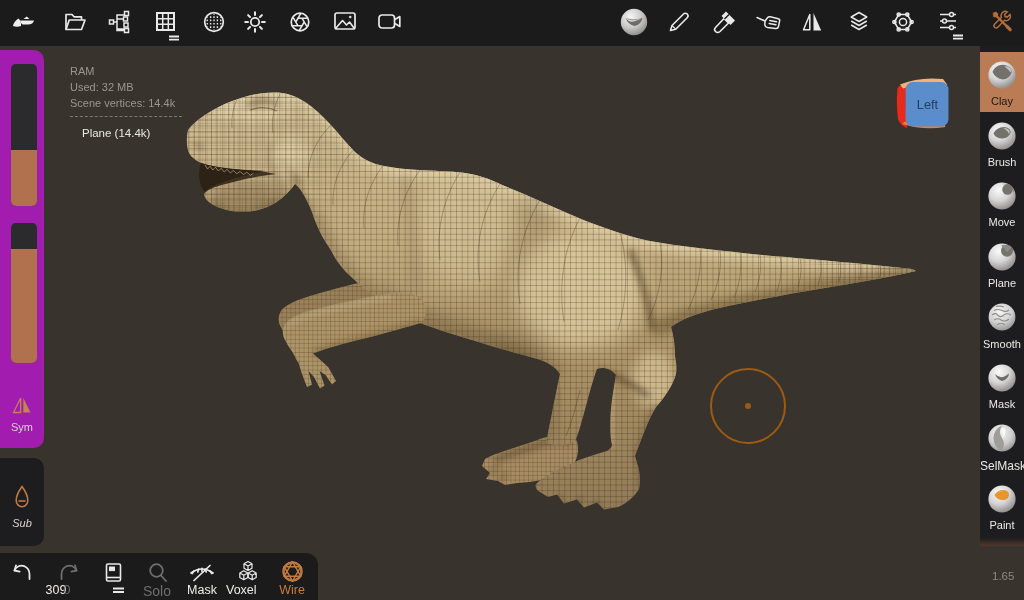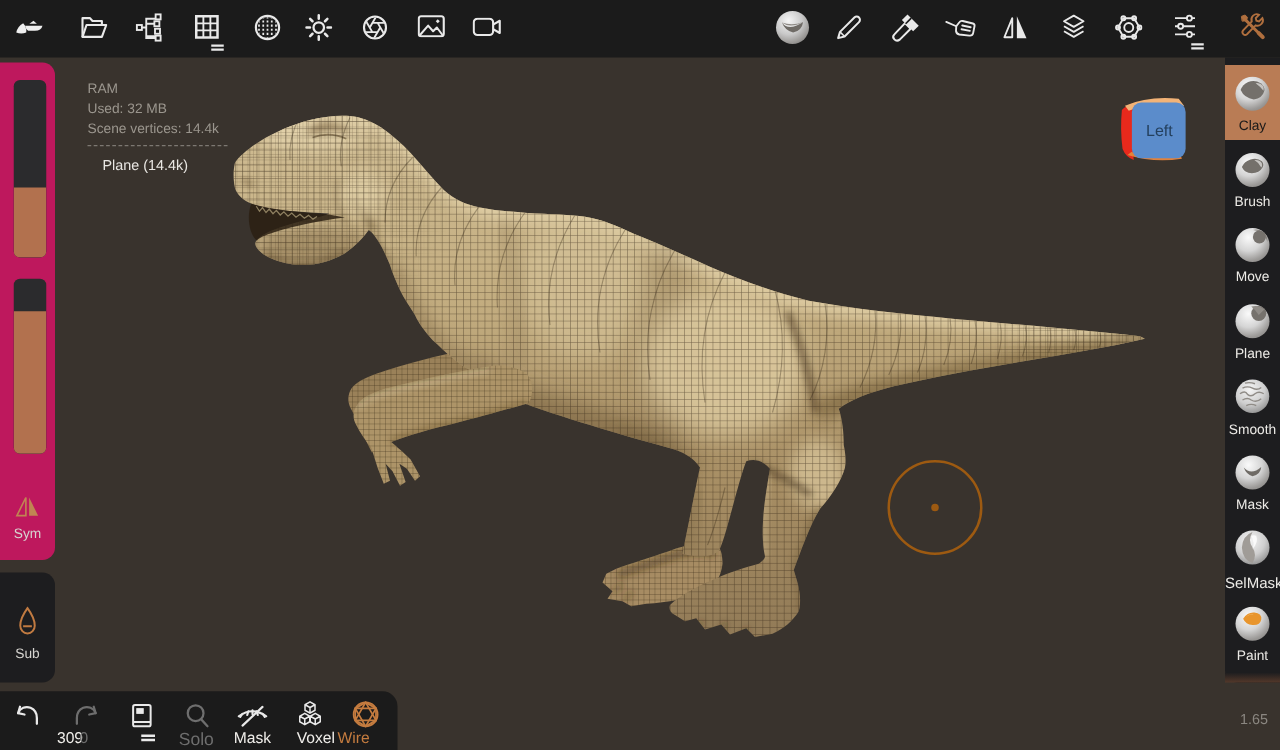--- a/index.html
+++ b/index.html
@@ -2,23 +2,23 @@
 <html><head>
 <meta charset="utf-8">
 <style>
   * { margin:0; padding:0; box-sizing:border-box; }
   html,body { width:1024px; height:600px; overflow:hidden; background:#39332d;
     font-family:"Liberation Sans", sans-serif; }
   .abs { position:absolute; }
   #topbar { position:absolute; left:0; top:0; width:1024px; height:46px; background:#1b1b1b; }
   .icon { position:absolute; top:10px; }
   #leftpanel { position:absolute; left:0; top:50px; width:44px; height:398px;
-    background:#be185d; border-radius:0 10px 10px 0; }
+    background:#a21caf; border-radius:0 10px 10px 0; }
   #subpanel { position:absolute; left:0; top:458px; width:44px; height:88px;
-    background:#1d1d1f; border-radius:0 10px 10px 0; }
+    background:#1d1d1f; border-radius:0 10px 10px 0;font-style:italic; }
   #bottombar { position:absolute; left:0; top:553px; width:318px; height:47px;
     background:#1b1b1b; border-radius:0 12px 0 0; }
   #rightpanel { position:absolute; left:980px; top:46px; width:44px; height:500px;
     background:#1d1d1f; border-radius:0 0 0 10px; }
   .track { position:absolute; left:11px; width:26px; background:#2b2b2d; border-radius:5px; overflow:hidden; }
   .fill { position:absolute; left:0; bottom:0; width:26px; background:#b2714e; }
   .lbl { position:absolute; color:#d6d4d0; font-size:11px; text-align:center; width:100%; }
   .stats { color:#9b968e; font-size:11px; line-height:16px; }
   .toollbl { position:absolute; width:44px; text-align:center; color:#eceae6; font-size:11px; }
 </style>
@@ -493,31 +493,31 @@
   </svg>
   <div class="abs" style="left:181px;top:30px;width:42px;text-align:center;color:#f0eeea;font-size:12.5px;">Mask</div>
 
   <svg class="abs" style="left:236px;top:7px" width="24" height="24" viewBox="0 0 24 24">
     <g fill="none" stroke="#e9e9e9" stroke-width="1.2" stroke-linejoin="round">
       <path d="M12,1.5 L16,3.8 V8.2 L12,10.5 L8,8.2 V3.8 Z M8,3.8 L12,6 L16,3.8 M12,6 V10.5"></path>
       <path d="M7.8,10.7 L11.8,13 V17.4 L7.8,19.7 L3.8,17.4 V13 Z M3.8,13 L7.8,15.2 L11.8,13 M7.8,15.2 V19.7"></path>
       <path d="M16.2,10.7 L20.2,13 V17.4 L16.2,19.7 L12.2,17.4 V13 Z M12.2,13 L16.2,15.2 L20.2,13 M16.2,15.2 V19.7"></path>
     </g>
   </svg>
-  <div class="abs" style="left:226px;top:30px;width:42px;text-align:right;color:#f0eeea;font-size:12.5px;">Voxel</div>
+  <div class="abs" style="left:226px;top:30px;width:42px;text-align:left;color:#f0eeea;font-size:12.5px;">Voxel</div>
 
   <svg class="abs" style="left:281px;top:7px" width="23" height="23" viewBox="0 0 23 23">
     <g fill="none" stroke="#c57c3f" stroke-width="1.4" stroke-linejoin="round">
       <circle cx="11.5" cy="11.5" r="9.6"></circle>
       <path d="M11.5,1.9 L19.8,6.7 V16.3 L11.5,21.1 L3.2,16.3 V6.7 Z"></path>
       <path d="M11.5,1.9 L3.2,16.3 H19.8 Z"></path>
       <path d="M11.5,21.1 L3.2,6.7 H19.8 Z"></path>
     </g>
   </svg>
-  <div class="abs" style="left:270px;top:30px;width:44px;text-align:left;color:#c57c3f;font-size:12.5px;">Wire</div>
+  <div class="abs" style="left:270px;top:30px;width:44px;text-align:center;color:#c57c3f;font-size:12.5px;">Wire</div>
 </div>
 <div id="rightpanel">
   <div class="abs" style="left:0;top:6px;width:44px;height:60px;background:#b97c55;"></div>
   <div class="abs" style="left:0;bottom:0;width:44px;height:8px;background:linear-gradient(#1d1d1f,#53382a);"></div>
   <svg class="abs" style="left:8px;top:15px" width="28" height="28" viewBox="0 0 28 28">
     <defs>
       <radialGradient id="tsg" cx="0.38" cy="0.28" r="0.8">
         <stop offset="0" stop-color="#fafafa"></stop>
         <stop offset="0.5" stop-color="#d5d5d5"></stop>
         <stop offset="0.85" stop-color="#9c9a98"></stop>

